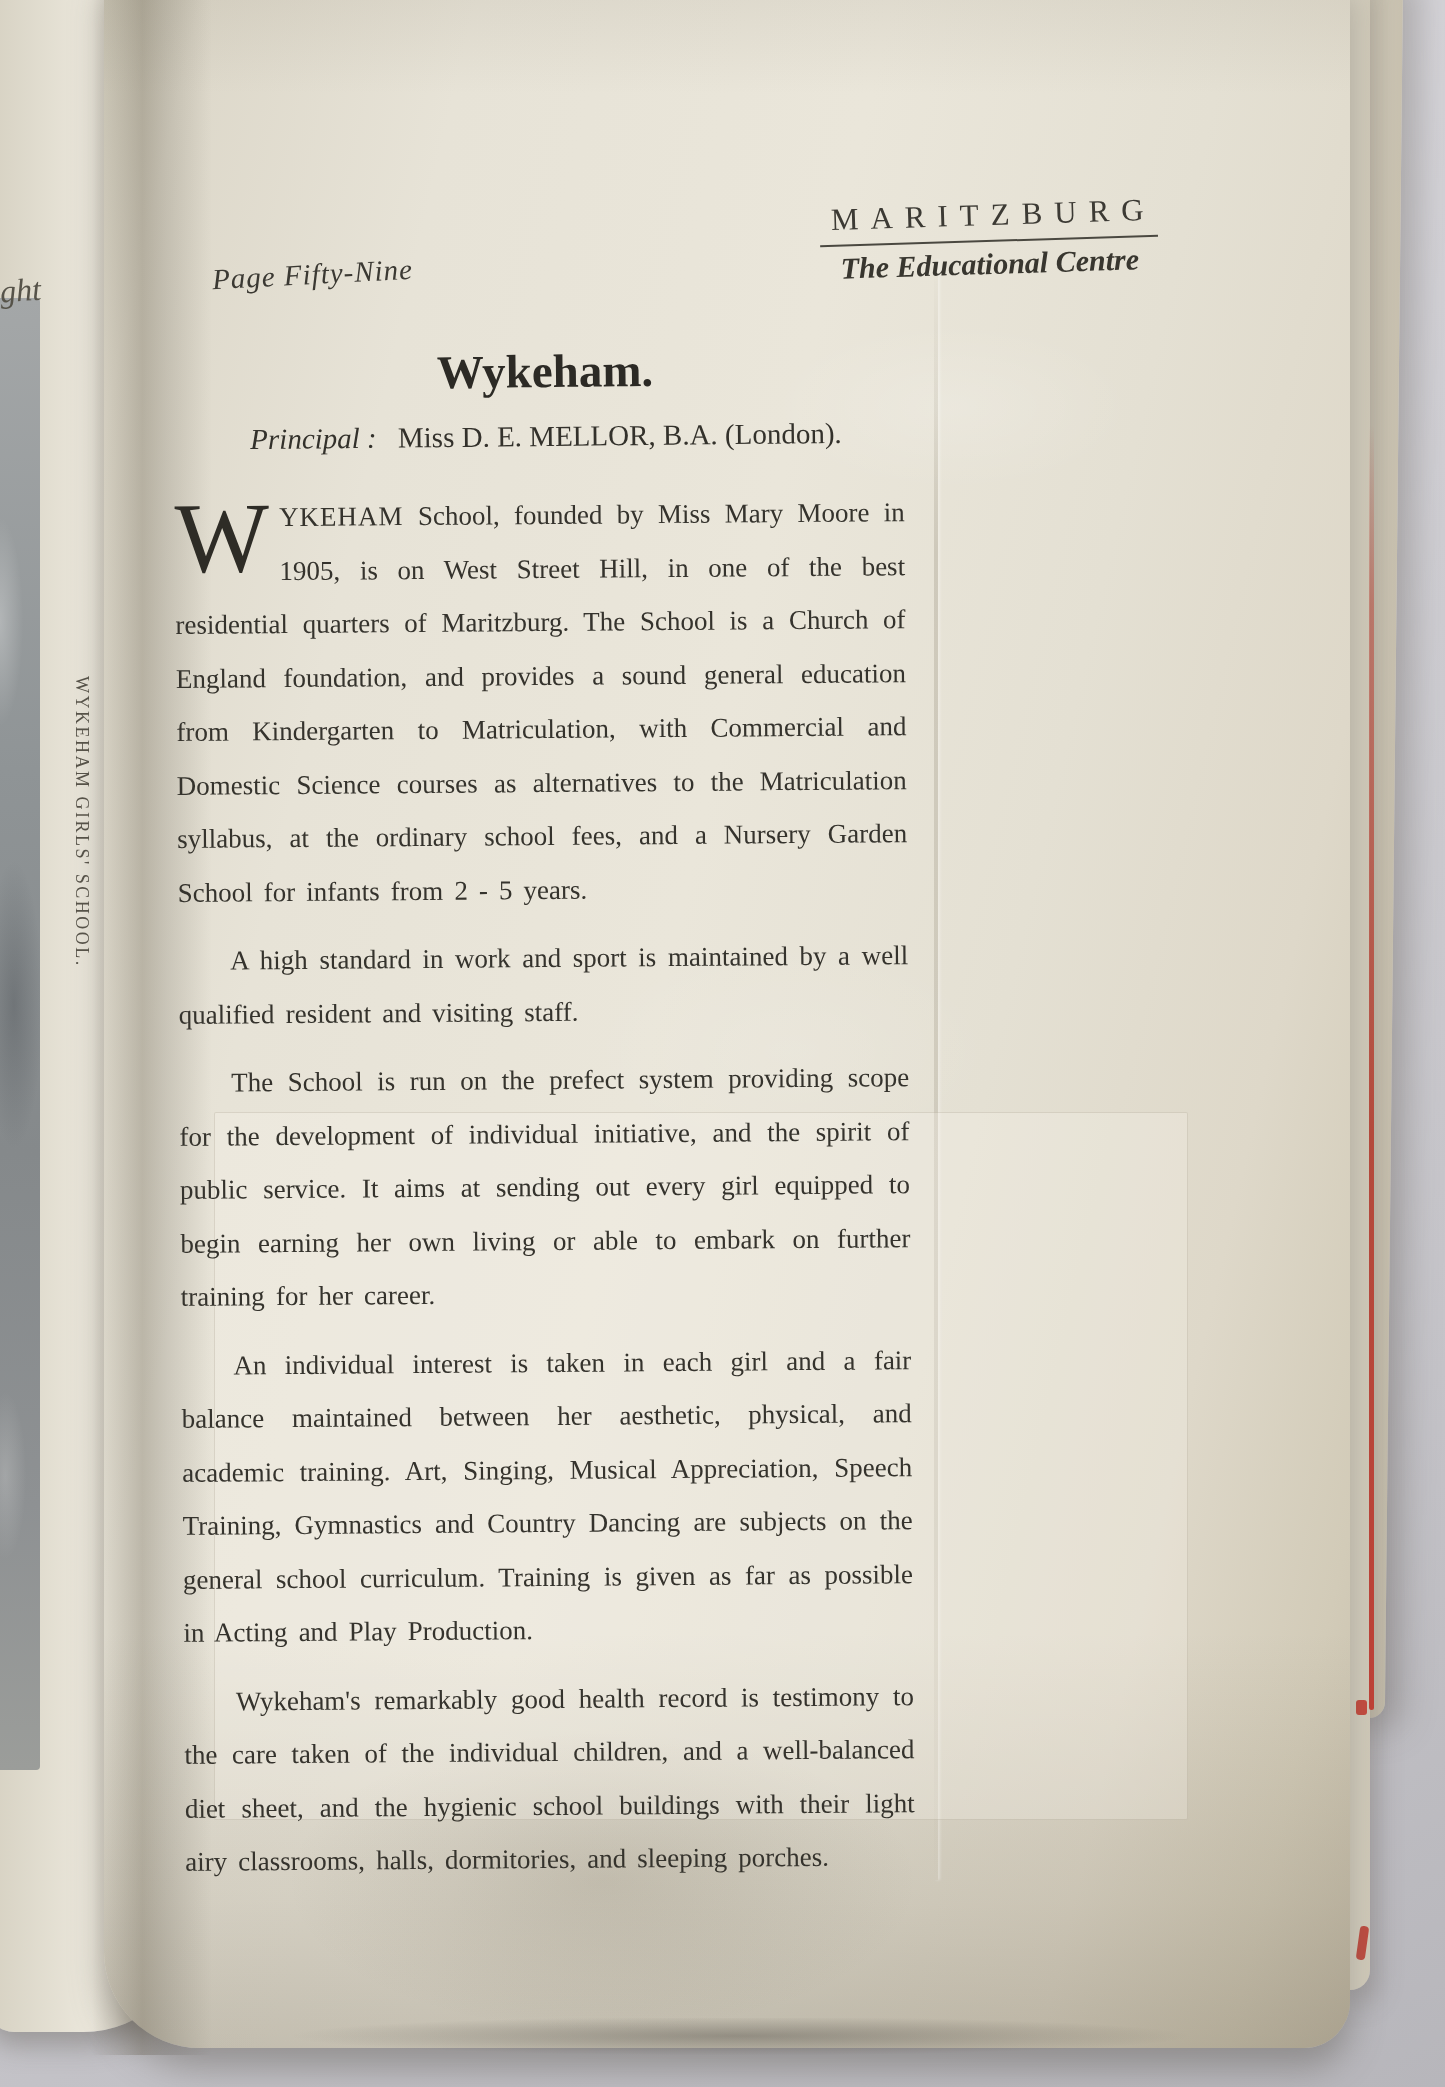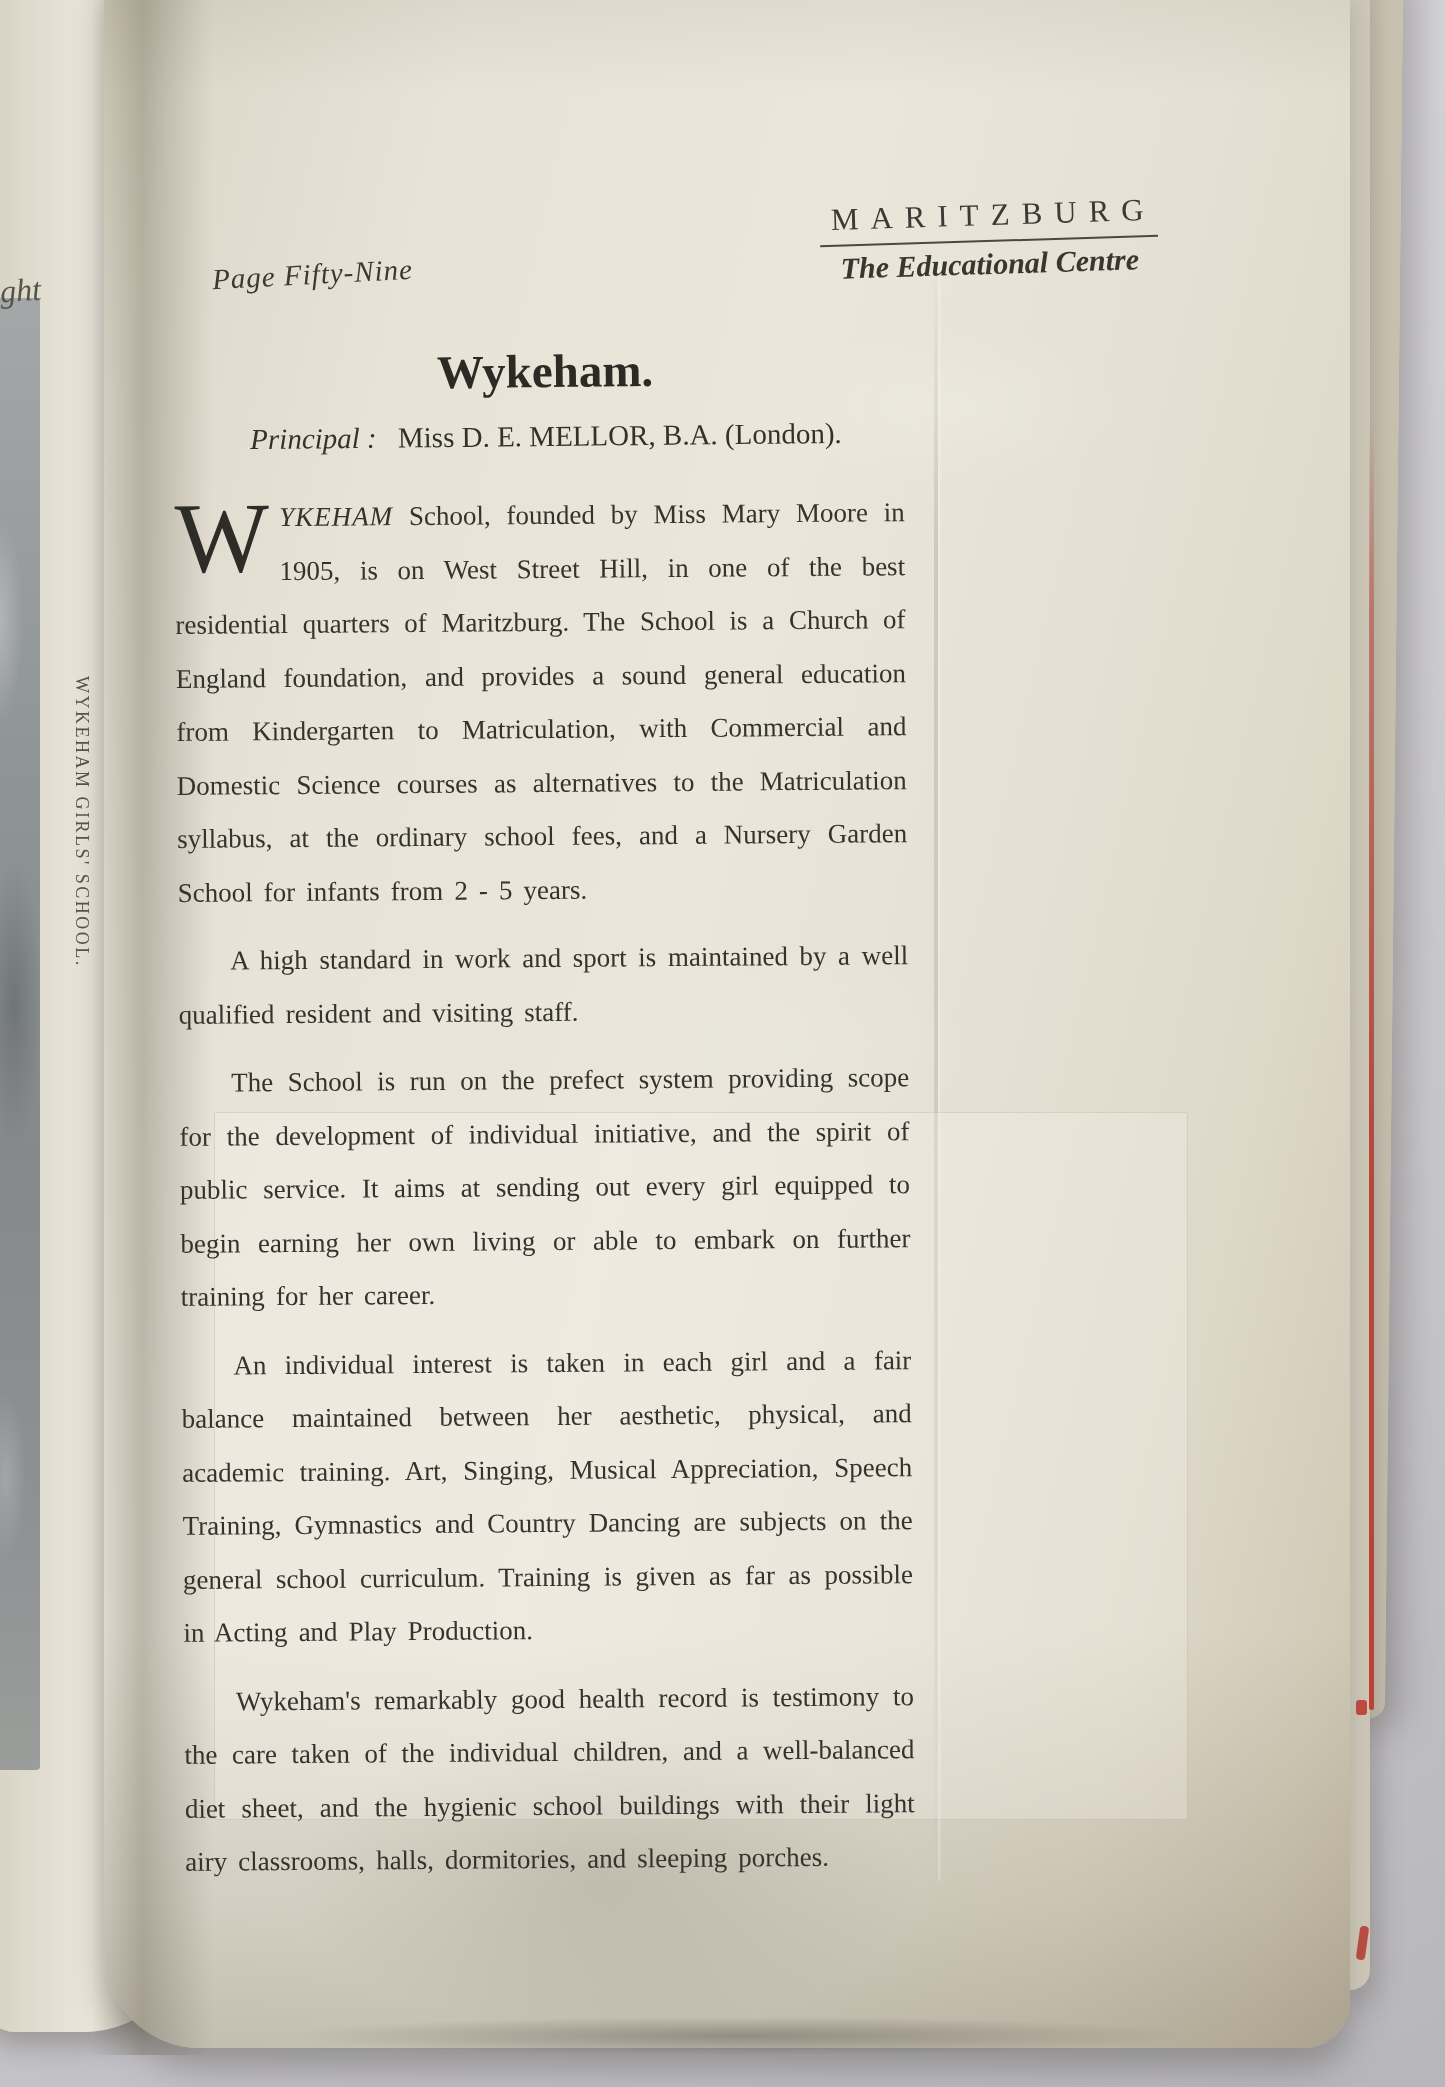--- a/index.html
+++ b/index.html
@@ -101,21 +101,21 @@
   .body-text{
     position:absolute;left:180px;top:489px;width:730px;
     font-size:27px;line-height:53.5px;color:#35332d;text-align:justify;
     word-spacing:.16em;transform:rotate(-.45deg);
   }
   .body-text p{margin:0 0 15px 0;}
   .body-text p.indent{text-indent:52px;}
   .drop-cap{
     float:left;font-size:100px;line-height:82px;padding:6px 10px 0 0;color:#2e2c26;
   }
-  .lead-caps{letter-spacing:1px;font-style:italic;}
+  .lead-caps{letter-spacing:1px;}
   .book-shadow{
     position:absolute;left:120px;top:2018px;width:1240px;height:60px;pointer-events:none;
     background:radial-gradient(ellipse 600px 26px at 50% 30%,rgba(70,66,60,.38),transparent 75%);
   }
 </style>
 </head>
 <body>
 
 <div class="scene">
 

